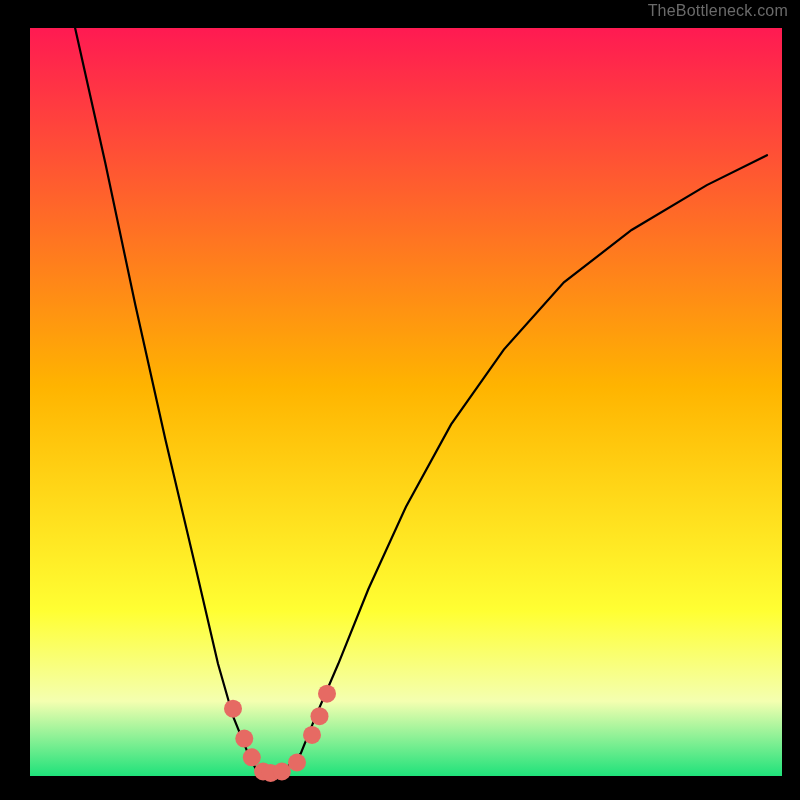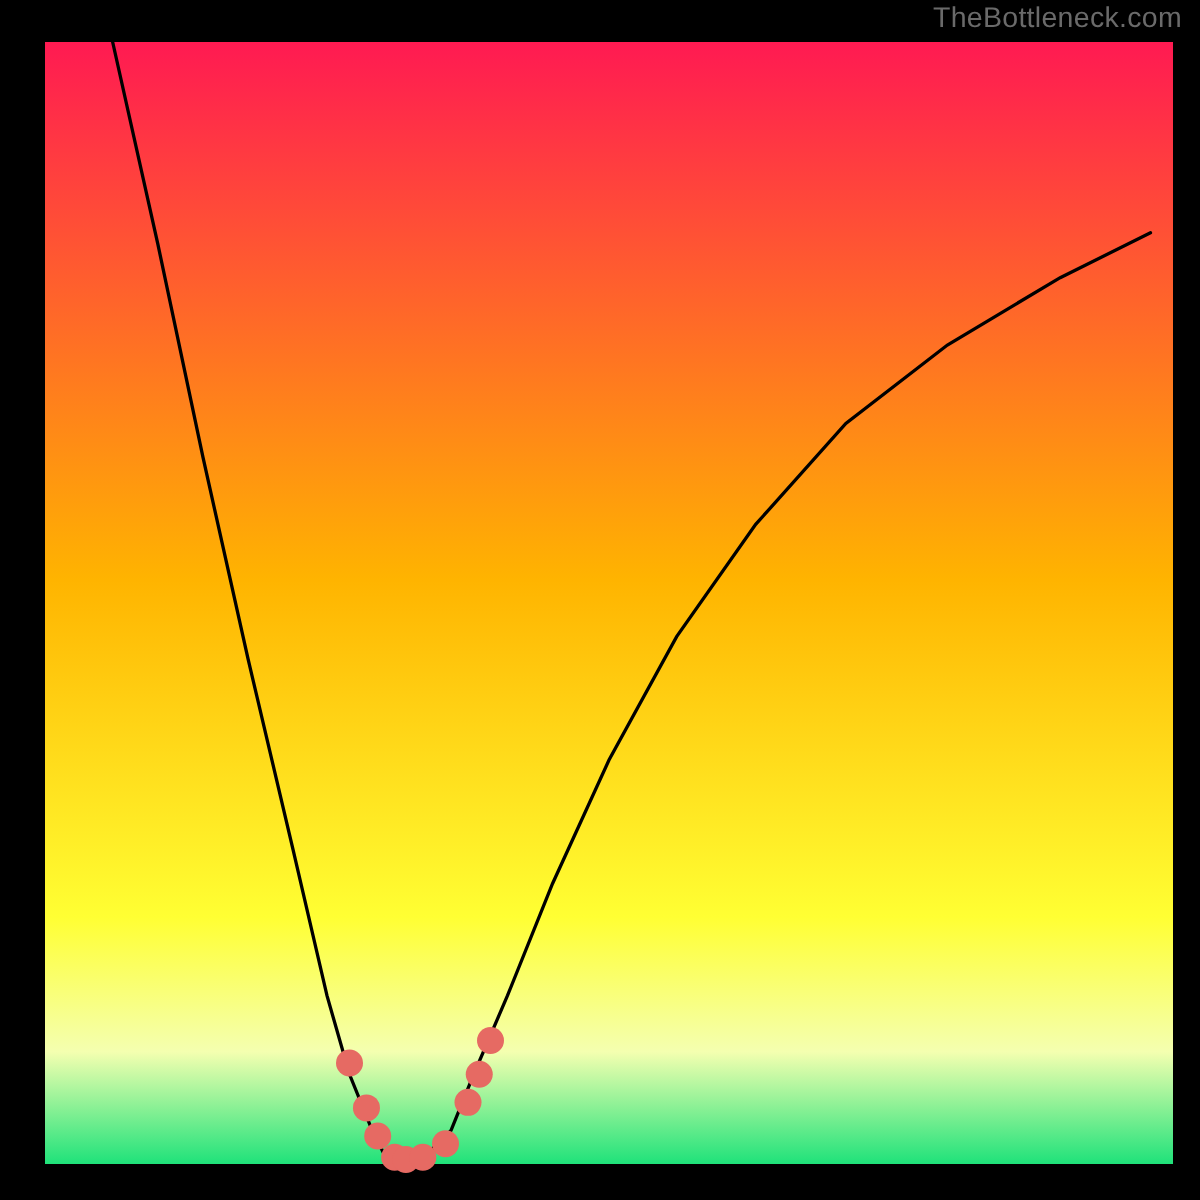--- a/index.html
+++ b/index.html
@@ -14,21 +14,21 @@
   .wrap {
     position: relative;
     width: 800px;
     height: 800px;
   }
   .watermark {
     position: absolute;
     top: 2px;
     right: 12px;
     color: #6a6a6a;
-    font-size: 19px;
+    font-size: 16px;
     font-weight: 400;
     letter-spacing: 0.2px;
     z-index: 10;
   }
   svg { display: block; }
 </style>
 </head>
 <body>
 
 <div class="wrap">

